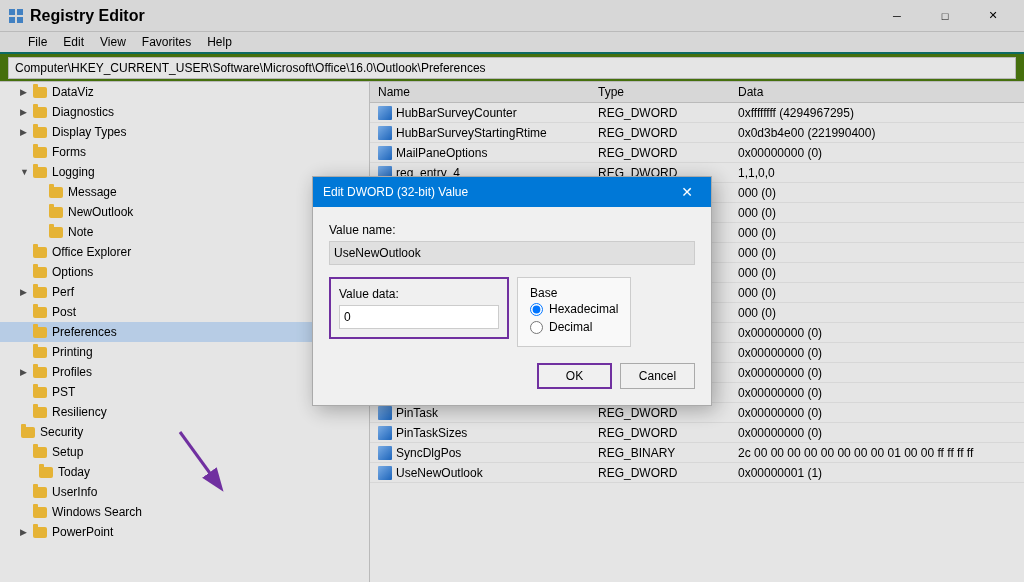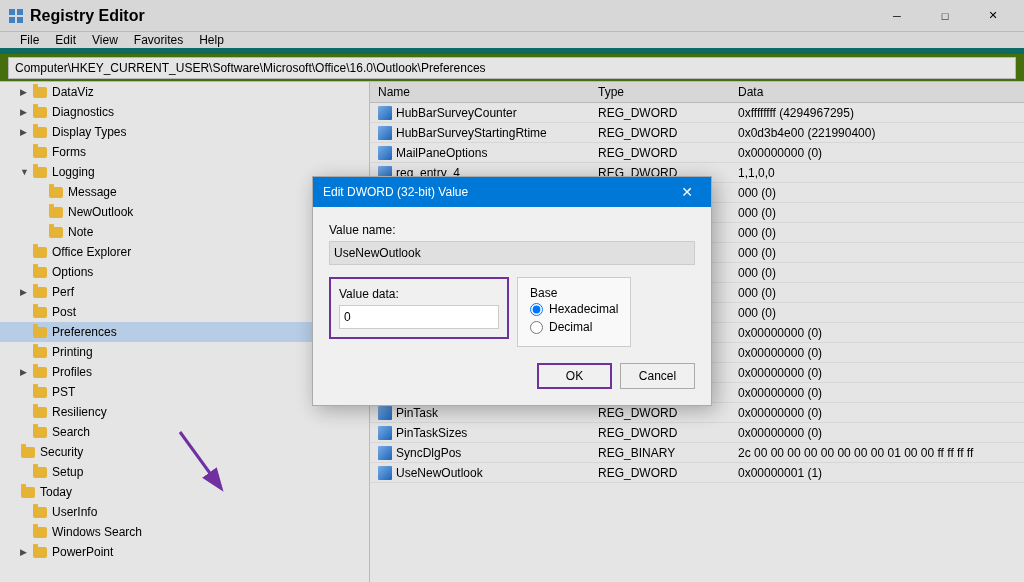--- a/index.html
+++ b/index.html
@@ -46,22 +46,22 @@
       justify-content: center;
       font-size: 11px;
     }
 
     
     .menu-bar {
       background: #f0f0f0;
       height: 22px;
       display: flex;
       align-items: center;
-      padding: 0 12px;
-      border-bottom: 6px solid #0f766e;
+      padding: 0 20px;
+      border-bottom: 2px solid #0f766e;
     }
     .menu-item {
       padding: 2px 8px;
       cursor: pointer;
       height: 22px;
       display: flex;
       align-items: center;
     }
 
     
@@ -471,45 +471,38 @@
       </div>
 
       <div class="tree-item" style="padding-left:20px">
         <span class="arrow">&nbsp;</span>
         <span class="folder-icon">
             <div class="folder-yellow"></div>
           </span>
         <span>Resiliency</span>
       </div>
 
-      <div class="tree-item" style="padding-left:20px">
-        <span class="arrow">&nbsp;</span>
-        <span class="folder-icon">
-            <div class="folder-yellow"></div>
-          </span>
-        <span>Search</span>
-      </div>
 
       <div class="tree-item" style="">
         <span class="arrow">&nbsp;</span>
         <span class="folder-icon">
             <div class="folder-yellow"></div>
           </span>
         <span>Security</span>
       </div>
 
       <div class="tree-item" style="padding-left:20px">
         <span class="arrow">&nbsp;</span>
         <span class="folder-icon">
             <div class="folder-yellow"></div>
           </span>
         <span>Setup</span>
       </div>
 
-      <div class="tree-item" style="padding-left:8px">
+      <div class="tree-item" style="padding-left:26px">
         <span class="arrow">&nbsp;</span>
         <span class="folder-icon">
             <div class="folder-yellow"></div>
           </span>
         <span>Today</span>
       </div>
 
       <div class="tree-item" style="padding-left:20px">
         <span class="arrow">&nbsp;</span>
         <span class="folder-icon">

